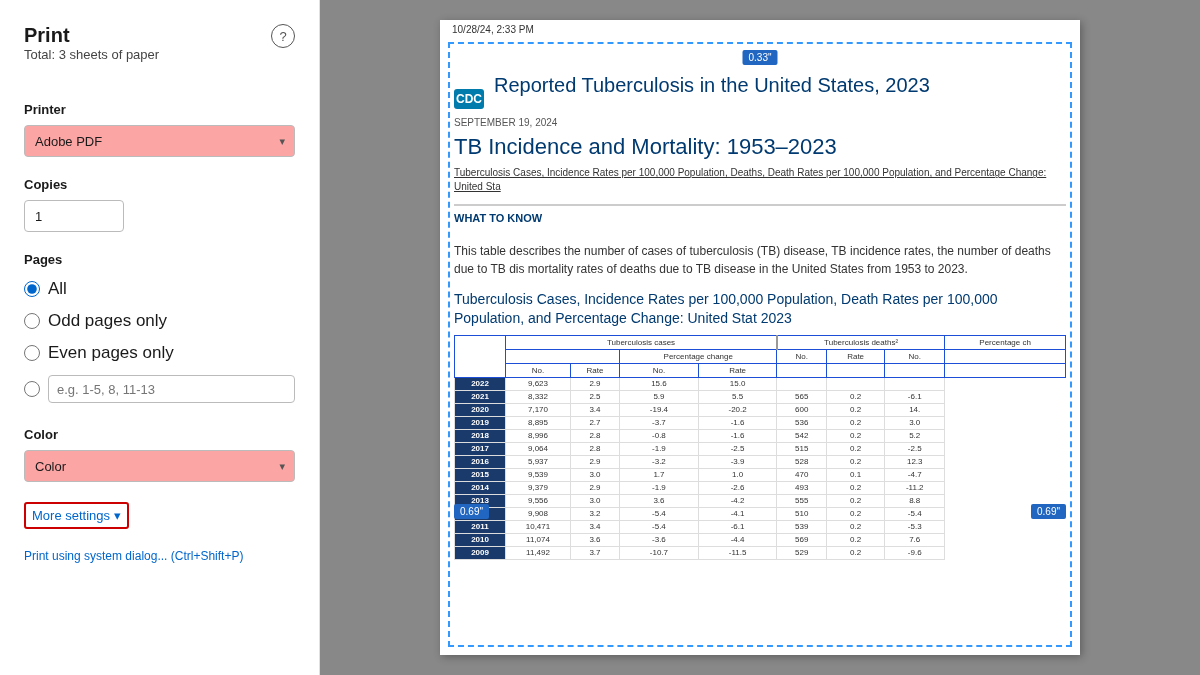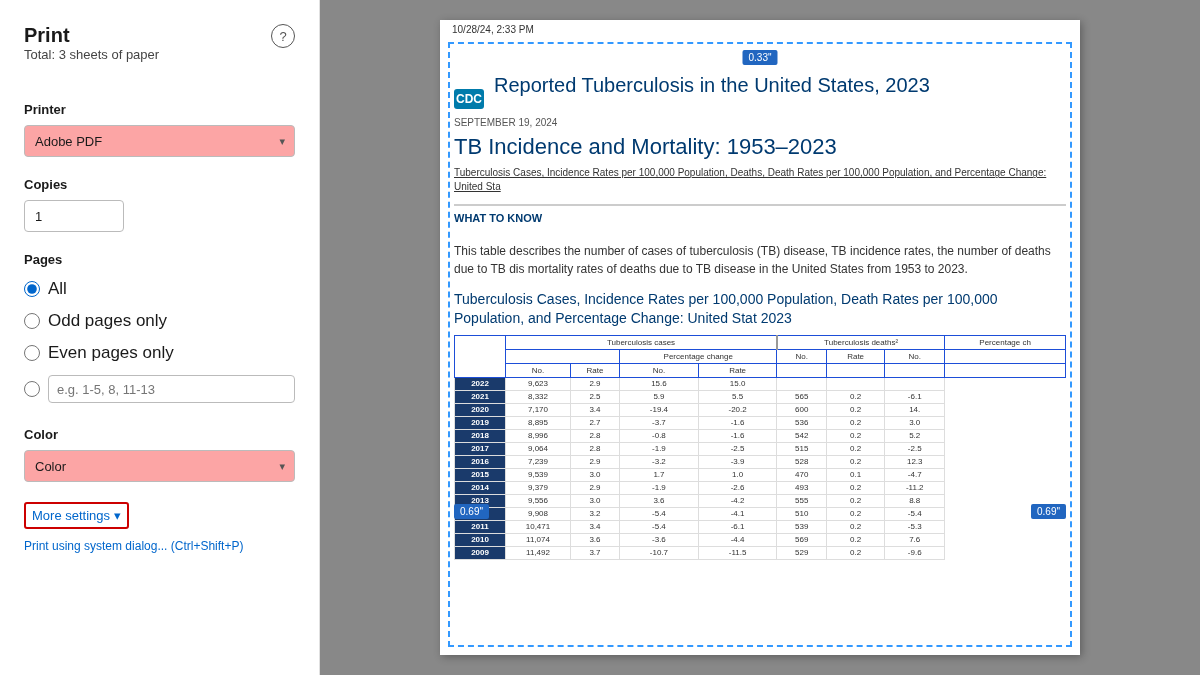--- a/index.html
+++ b/index.html
@@ -159,21 +159,21 @@
       border: 2px solid #cc0000;
       padding: 4px 6px;
       border-radius: 3px;
       width: fit-content;
     }
 
     .system-dialog-link {
       color: #0066cc;
       font-size: 12px;
       text-decoration: none;
-      margin-top: 10px;
+      margin-top: 20px;
       cursor: pointer;
       display: block;
     }
 
     
     .preview-area {
       flex: 1;
       background: #888;
       display: flex;
       align-items: flex-start;
@@ -535,21 +535,21 @@
               <td>9,064</td>
               <td>2.8</td>
               <td>-1.9</td>
               <td>-2.5</td>
               <td>515</td>
               <td>0.2</td>
               <td>-2.5</td>
             </tr>
             <tr>
               <td class="year-col">2016</td>
-              <td>7,239</td>
+              <td>5,937</td>
               <td>2.9</td>
               <td>-3.2</td>
               <td>-3.9</td>
               <td>528</td>
               <td>0.2</td>
               <td>12.3</td>
             </tr>
             <tr>
               <td class="year-col">2015</td>
               <td>9,539</td>

